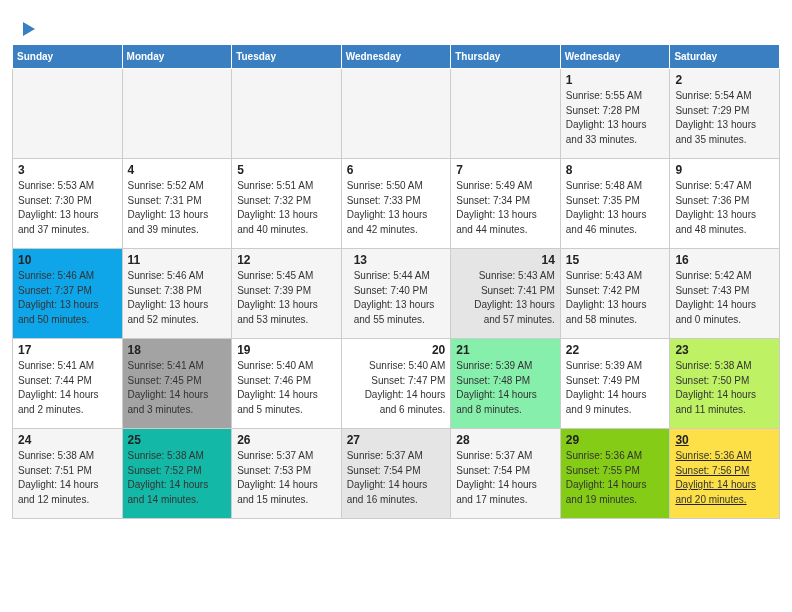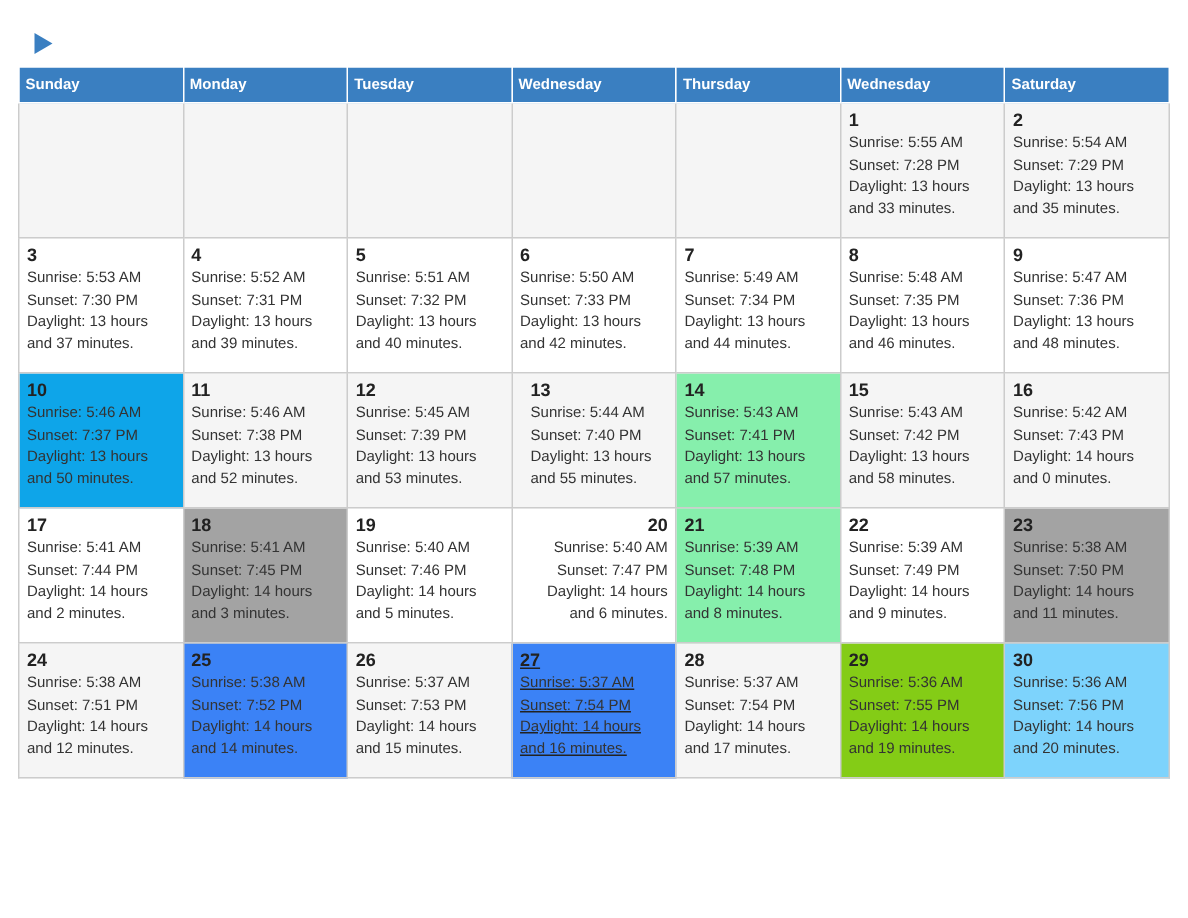--- a/index.html
+++ b/index.html
@@ -183,21 +183,21 @@
             <div class="day-info">Sunrise: 5:46 AM<br>Sunset: 7:38 PM<br>Daylight: 13 hours<br>and 52 minutes.</div>
           </td>
           <td style="background: rgb(245, 245, 245);">
             <span class="day-number">12</span>
             <div class="day-info">Sunrise: 5:45 AM<br>Sunset: 7:39 PM<br>Daylight: 13 hours<br>and 53 minutes.</div>
           </td>
           <td style="background: rgb(245, 245, 245); padding-left: 12px;">
             <span class="day-number">13</span>
             <div class="day-info">Sunrise: 5:44 AM<br>Sunset: 7:40 PM<br>Daylight: 13 hours<br>and 55 minutes.</div>
           </td>
-          <td style="background: #86efac;">
+          <td style="background: #e5e5e5; text-align: right;">
             <span class="day-number">14</span>
             <div class="day-info">Sunrise: 5:43 AM<br>Sunset: 7:41 PM<br>Daylight: 13 hours<br>and 57 minutes.</div>
           </td>
           <td style="background: rgb(245, 245, 245);">
             <span class="day-number">15</span>
             <div class="day-info">Sunrise: 5:43 AM<br>Sunset: 7:42 PM<br>Daylight: 13 hours<br>and 58 minutes.</div>
           </td>
           <td style="background: rgb(245, 245, 245);">
             <span class="day-number">16</span>
             <div class="day-info">Sunrise: 5:42 AM<br>Sunset: 7:43 PM<br>Daylight: 14 hours<br>and 0 minutes.</div>
@@ -221,50 +221,50 @@
             <div class="day-info">Sunrise: 5:40 AM<br>Sunset: 7:47 PM<br>Daylight: 14 hours<br>and 6 minutes.</div>
           </td>
           <td style="background: #86efac;">
             <span class="day-number">21</span>
             <div class="day-info">Sunrise: 5:39 AM<br>Sunset: 7:48 PM<br>Daylight: 14 hours<br>and 8 minutes.</div>
           </td>
           <td style="background: rgb(255, 255, 255);">
             <span class="day-number">22</span>
             <div class="day-info">Sunrise: 5:39 AM<br>Sunset: 7:49 PM<br>Daylight: 14 hours<br>and 9 minutes.</div>
           </td>
-          <td style="background: #a3a3a3;">
+          <td style="background: #bef264;">
             <span class="day-number">23</span>
             <div class="day-info">Sunrise: 5:38 AM<br>Sunset: 7:50 PM<br>Daylight: 14 hours<br>and 11 minutes.</div>
           </td>
         </tr>
         <tr>
           <td style="background: rgb(245, 245, 245);">
             <span class="day-number">24</span>
             <div class="day-info">Sunrise: 5:38 AM<br>Sunset: 7:51 PM<br>Daylight: 14 hours<br>and 12 minutes.</div>
           </td>
-          <td style="background: #3b82f6;">
+          <td style="background: #14b8a6;">
             <span class="day-number">25</span>
             <div class="day-info">Sunrise: 5:38 AM<br>Sunset: 7:52 PM<br>Daylight: 14 hours<br>and 14 minutes.</div>
           </td>
           <td style="background: rgb(245, 245, 245);">
             <span class="day-number">26</span>
             <div class="day-info">Sunrise: 5:37 AM<br>Sunset: 7:53 PM<br>Daylight: 14 hours<br>and 15 minutes.</div>
           </td>
-          <td style="background: #3b82f6; text-decoration: underline;">
+          <td style="background: #e5e5e5;">
             <span class="day-number">27</span>
             <div class="day-info">Sunrise: 5:37 AM<br>Sunset: 7:54 PM<br>Daylight: 14 hours<br>and 16 minutes.</div>
           </td>
           <td style="background: rgb(245, 245, 245);">
             <span class="day-number">28</span>
             <div class="day-info">Sunrise: 5:37 AM<br>Sunset: 7:54 PM<br>Daylight: 14 hours<br>and 17 minutes.</div>
           </td>
           <td style="background: #84cc16;">
             <span class="day-number">29</span>
             <div class="day-info">Sunrise: 5:36 AM<br>Sunset: 7:55 PM<br>Daylight: 14 hours<br>and 19 minutes.</div>
           </td>
-          <td style="background: #7dd3fc;">
+          <td style="background: #fde047; text-decoration: underline;">
             <span class="day-number">30</span>
             <div class="day-info">Sunrise: 5:36 AM<br>Sunset: 7:56 PM<br>Daylight: 14 hours<br>and 20 minutes.</div>
           </td>
         </tr>
       </tbody>
   </table>
 </div>
 
 </body></html>

